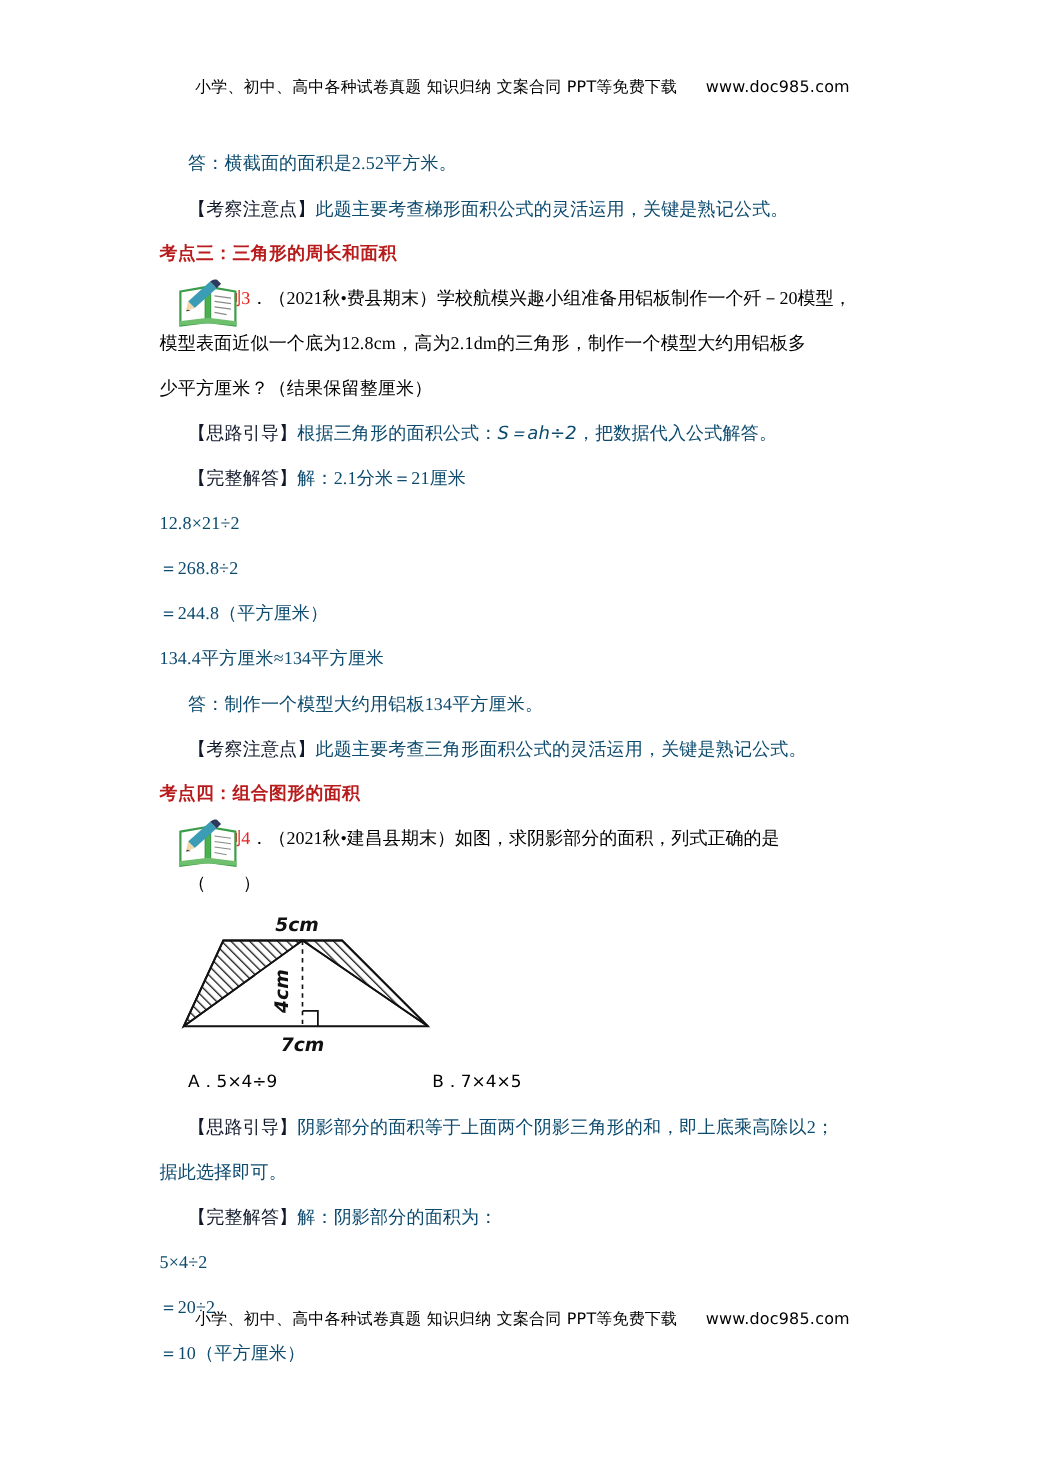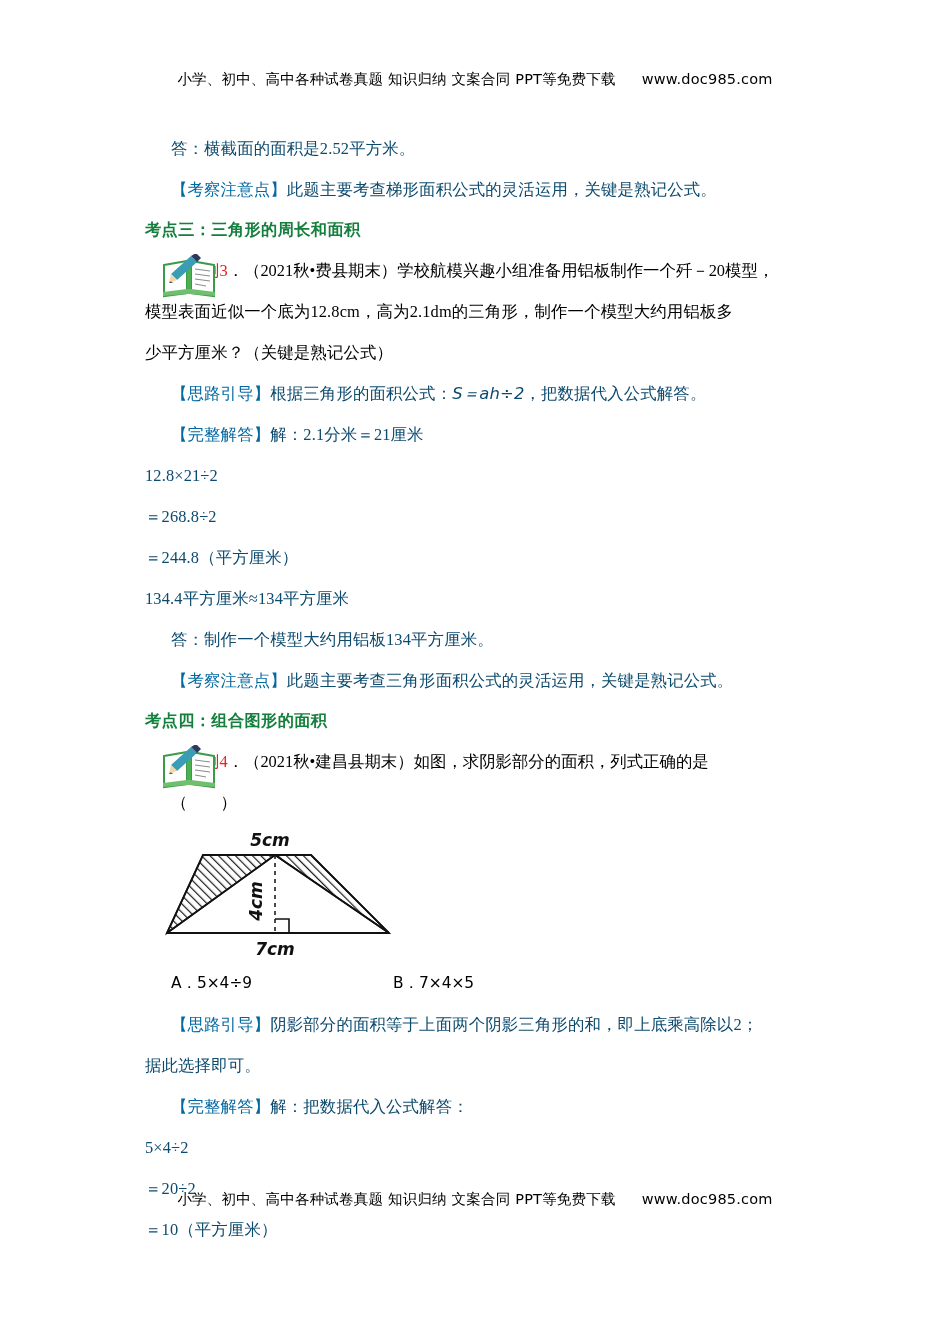--- a/index.html
+++ b/index.html
@@ -59,21 +59,21 @@
   }
   .indent { padding-left: 26px; }
 
   .red  { color: #0c4a6e; }
 
   
   .section-heading {
     font-family: "DejaVu Sans", "Liberation Sans", sans-serif;
     font-weight: bold;
     font-size: 16.2px;
-    color: #15803d;
+    color: #b91c1c;
     line-height: 40px;
     letter-spacing: 0.4px;
     white-space: nowrap;
   }
 
   
   .example-block {
     position: relative;
     min-height: 40px;
   }
@@ -90,21 +90,21 @@
     line-height: 41px;
     white-space: nowrap;
   }
   .example-label {
     color: #e8221f;
     font-family: "Liberation Serif", "DejaVu Serif", serif;
   }
 
   
   .tag {
-    color: #0369a1;
+    color: #0f172a;
     font-family: "Liberation Serif", "DejaVu Serif", serif;
   }
 
   
   .ital { font-style: italic; font-family: "DejaVu Sans", "Liberation Sans", sans-serif; }
 
   
   .figure-wrap {
     position: relative;
     height: 132px;
@@ -169,21 +169,21 @@
             <path d="M30 2 L36 8 L40 4 L35 -1 Z" fill="#2e3a5c"></path>
             <path d="M10 20 L16 26 L8 29 Z" fill="#f2d8a8"></path>
             <path d="M9.2 27.5 L12.5 28.6 L8 29 Z" fill="#333333"></path>
           </g>
         </svg>
       </span>
       <div class="example-first-line"><span class="example-label">例3</span><span>．</span><span>（2021秋•费县期末）学校航模兴趣小组准备用铝板制作一个歼－20模型，</span></div>
     </div>
 
     <div class="line">模型表面近似一个底为12.8cm，高为2.1dm的三角形，制作一个模型大约用铝板多</div>
-    <div class="line">少平方厘米？（关键是熟记公式）</div>
+    <div class="line">少平方厘米？（结果保留整厘米）</div>
 
     <div class="line indent"><span class="tag">【思路引导】</span><span class="red">根据三角形的面积公式：</span><span class="red ital">S＝ah÷2</span><span class="red">，把数据代入公式解答。</span></div>
 
     <div class="line indent"><span class="tag">【完整解答】</span><span class="red">解：2.1分米＝21厘米</span></div>
 
     <div class="line red">12.8×21÷2</div>
     <div class="line red">＝268.8÷2</div>
     <div class="line red">＝244.8（平方厘米）</div>
     <div class="line red">134.4平方厘米≈134平方厘米</div>
 
@@ -252,21 +252,21 @@
     </div>
 
     <div class="options">
       <span class="opt-a">A．5×4÷9</span>
       <span class="opt-b">B．7×4×5</span>
     </div>
 
     <div class="line indent"><span class="tag">【思路引导】</span><span class="red">阴影部分的面积等于上面两个阴影三角形的和，即上底乘高除以2；</span></div>
     <div class="line red">据此选择即可。</div>
 
-    <div class="line indent"><span class="tag">【完整解答】</span><span class="red">解：把数据代入公式解答：</span></div>
+    <div class="line indent"><span class="tag">【完整解答】</span><span class="red">解：阴影部分的面积为：</span></div>
 
     <div class="line red">5×4÷2</div>
     <div class="line red">＝20÷2</div>
     <div class="line red">＝10（平方厘米）</div>
 
   </div>
 
   <div class="runner" id="page-footer">
     <span>小学、初中、高中各种试卷真题 知识归纳 文案合同 PPT等免费下载</span><span class="site">www.doc985.com</span>
   </div>

